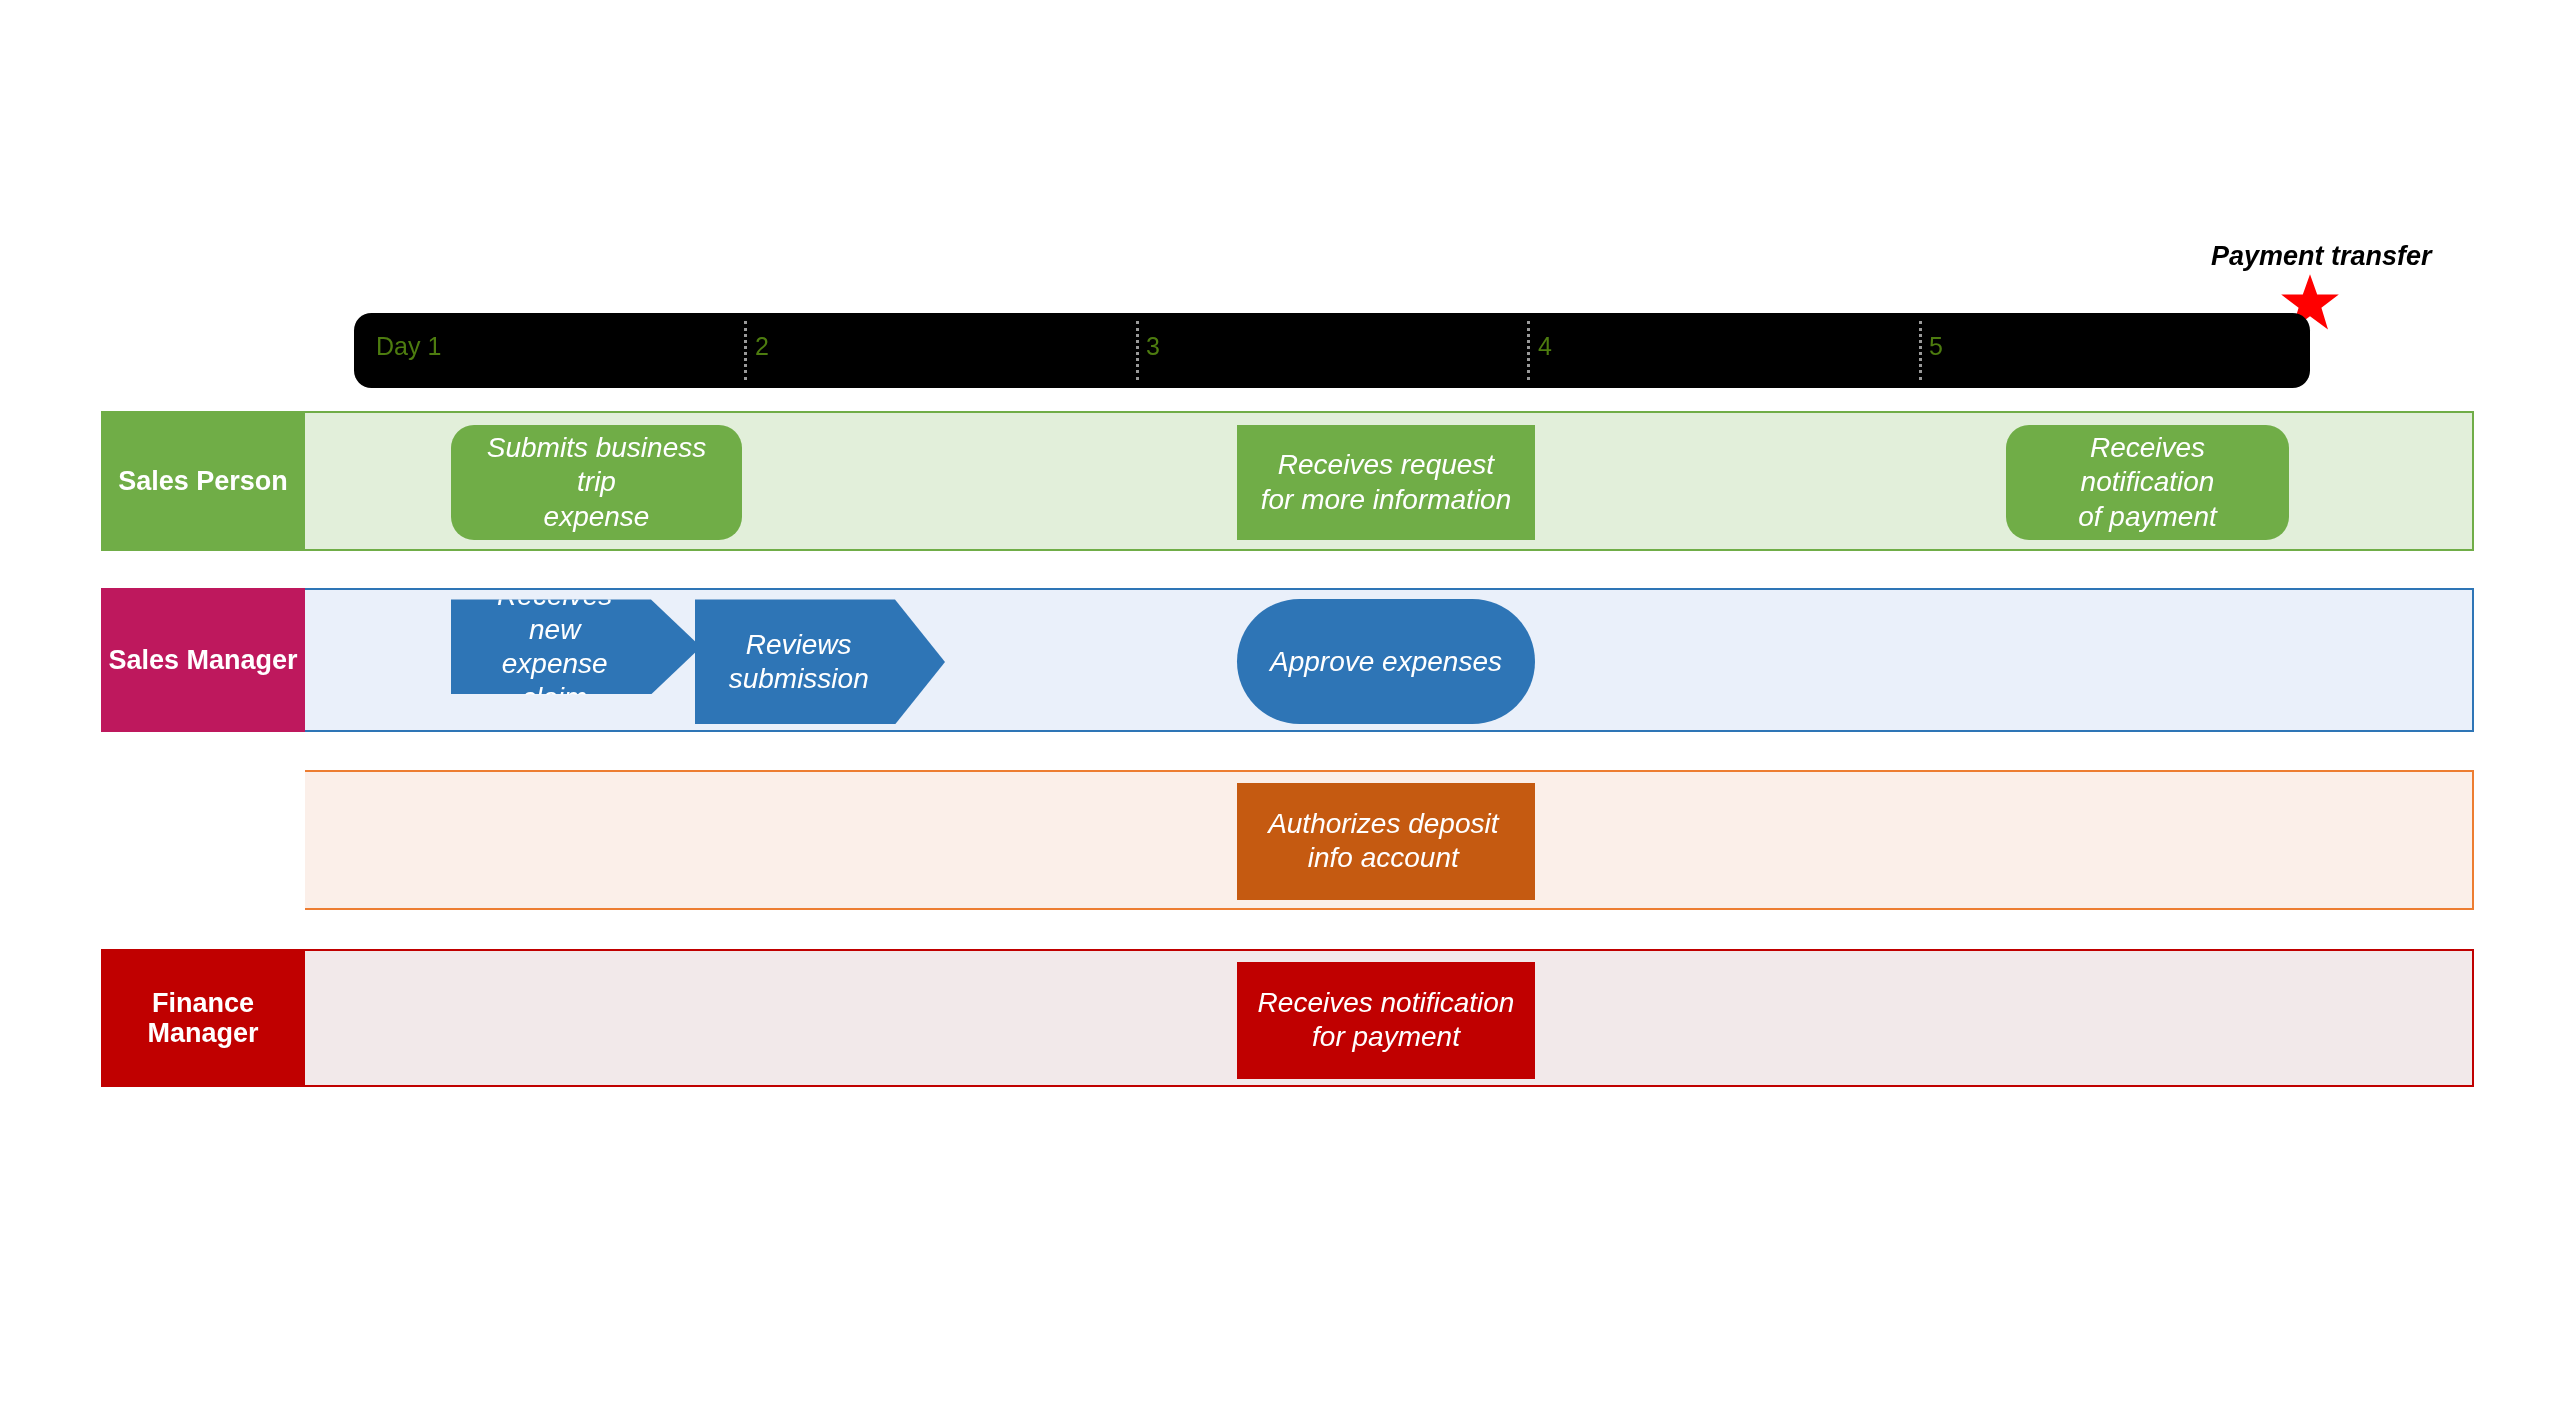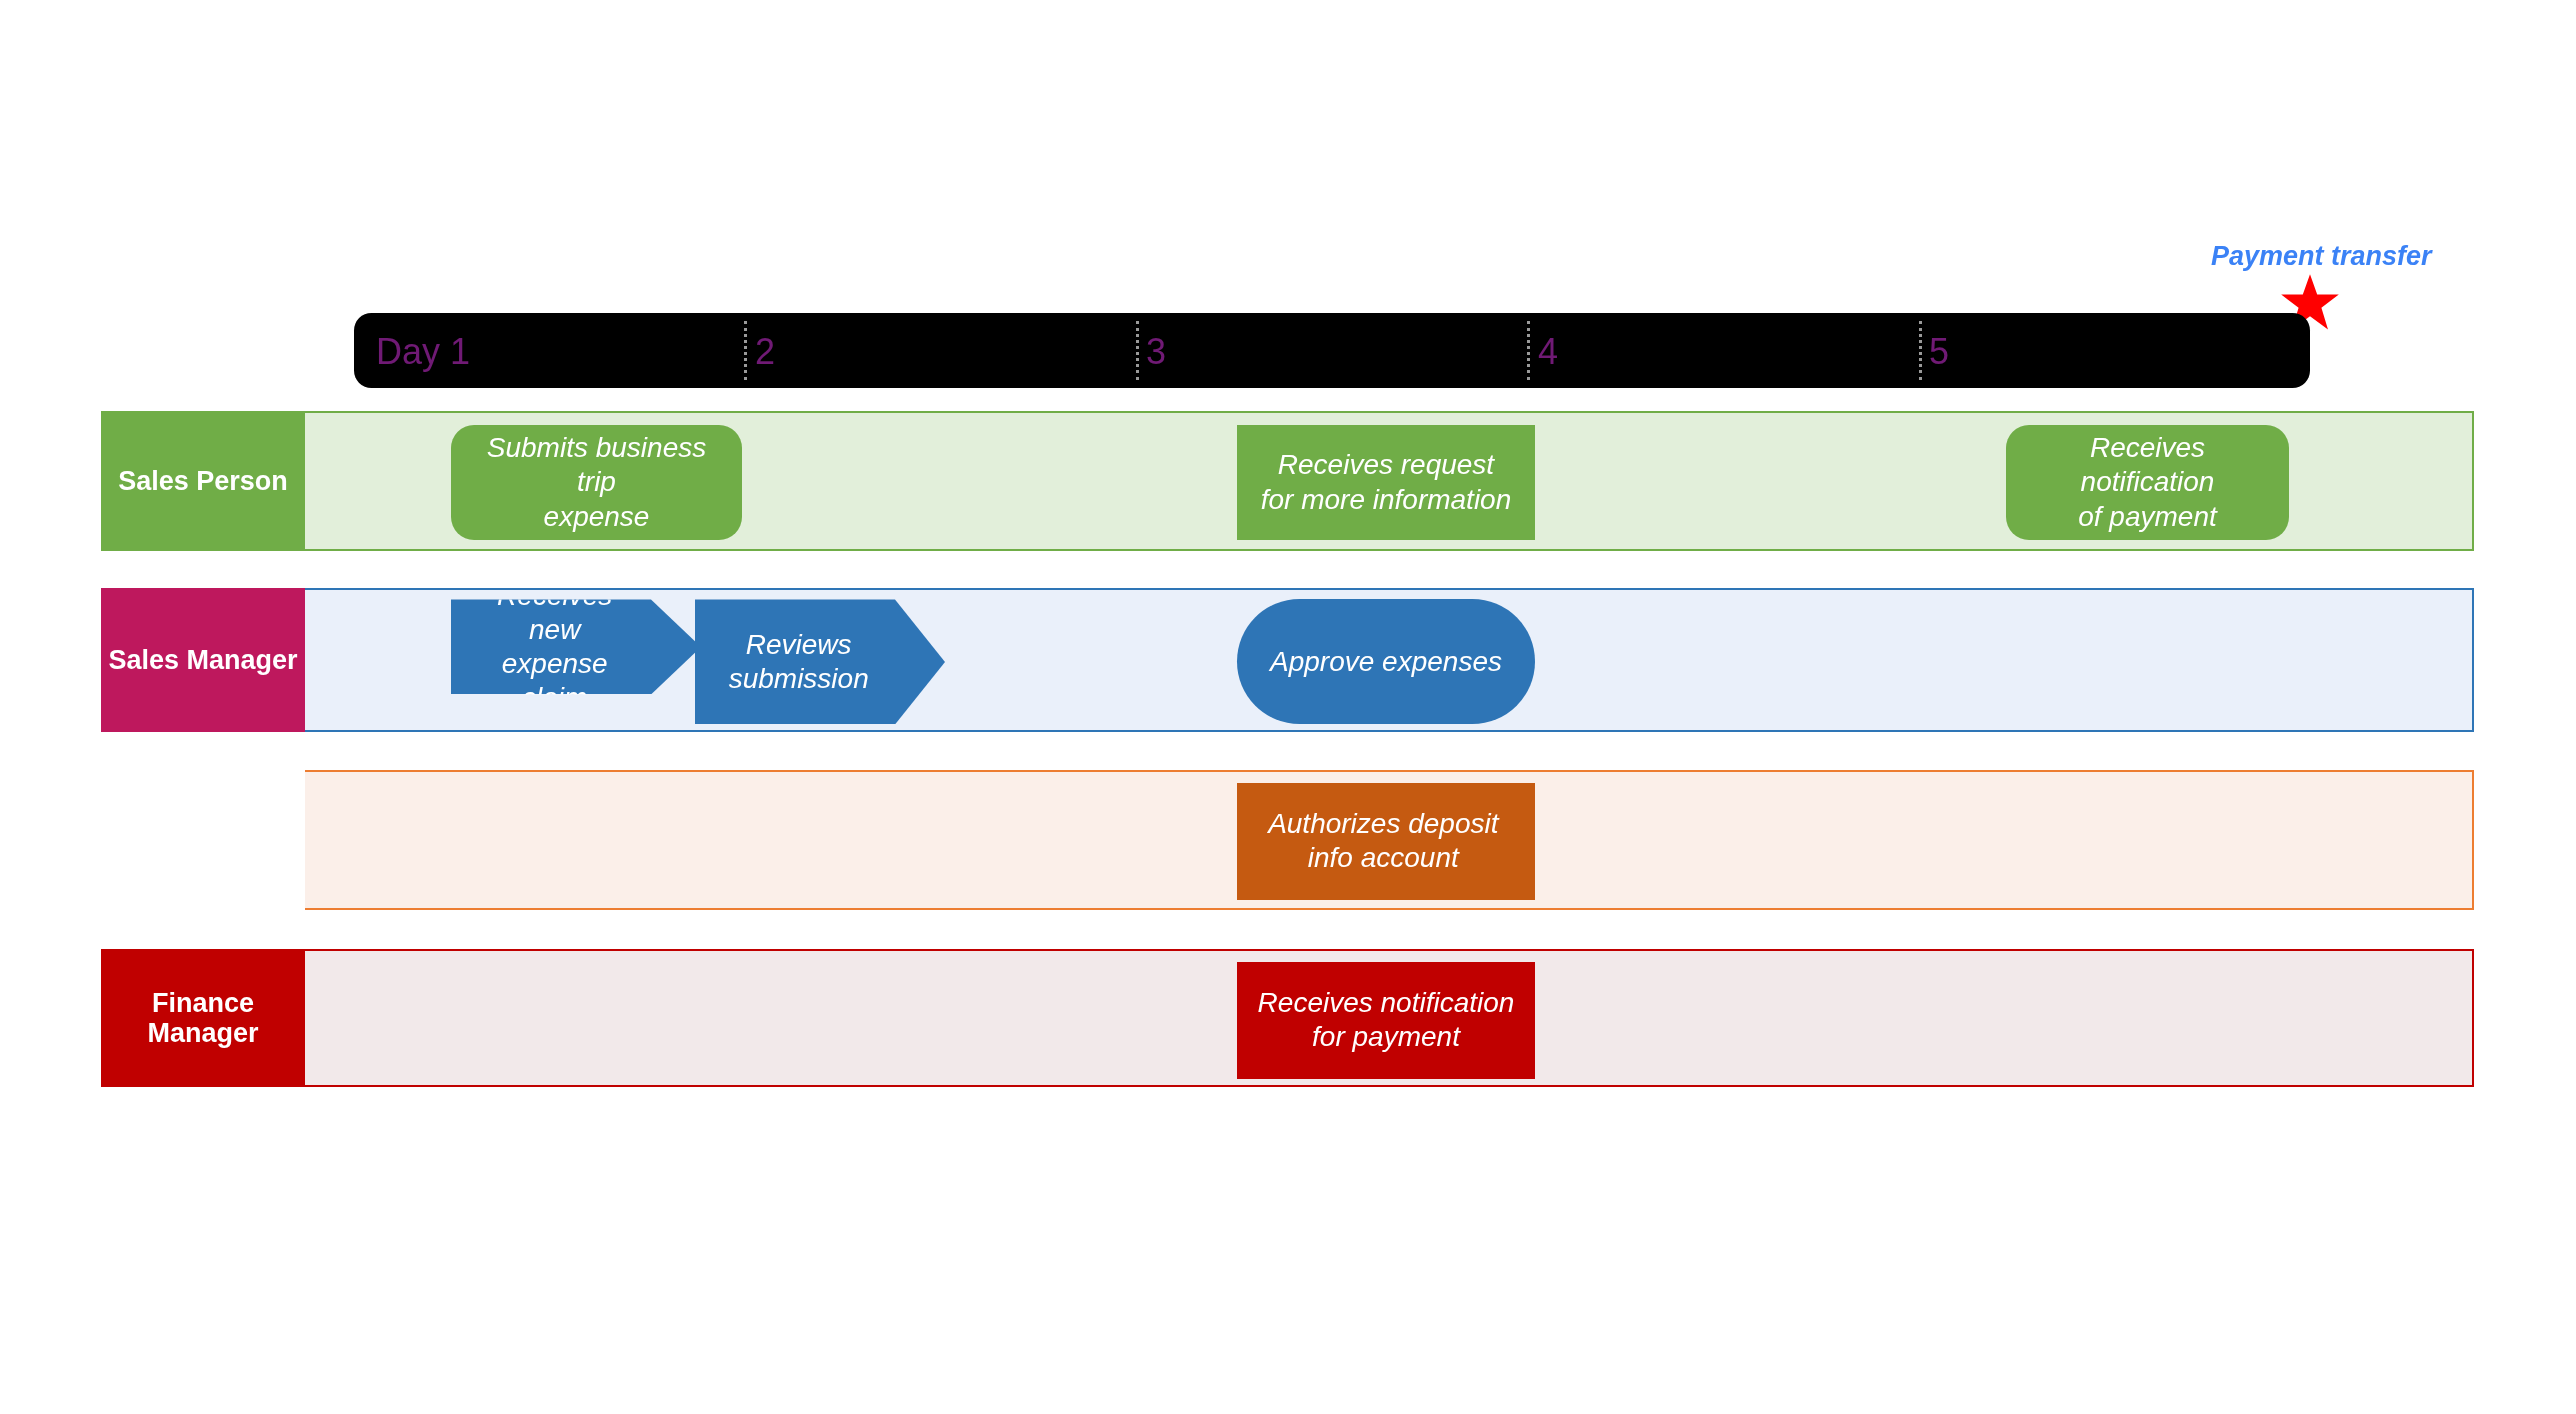--- a/index.html
+++ b/index.html
@@ -3,29 +3,29 @@
 <meta charset="utf-8">
 <style>
   html,body{margin:0;padding:0;background:#ffffff;}
   body{width:2576px;height:1414px;position:relative;overflow:hidden;
        font-family:"Liberation Sans","DejaVu Sans",sans-serif;}
   #stage{position:absolute;left:0;top:0;width:2576px;height:1414px;}
 
   
   .timeline{position:absolute;left:354px;top:313px;width:1956px;height:75px;
             background:#000000;border-radius:17.4px;}
-  .tl-label{position:absolute;color:#701a75;font-size:36px;line-height:1;
+  .tl-label{position:absolute;color:#4d7c0f;font-size:25px;line-height:1;
             top:334px;white-space:nowrap;}
   .tl-tick{position:absolute;top:321px;width:0;height:59px;
            border-left:3.4px dotted #9a9a9a;}
 
   .star-wrap{position:absolute;left:2280px;top:272px;width:60px;height:62px;}
   .star-wrap svg{display:block;width:60px;height:62px;}
   .pay-label{position:absolute;top:241px;left:2211px;width:282px;
-             font-size:27px;font-weight:bold;font-style:italic;color:#3b82f6;
+             font-size:27px;font-weight:bold;font-style:italic;color:#000000;
              text-align:left;white-space:nowrap;}
 
   
   .lane{position:absolute;left:101px;width:2373px;box-sizing:border-box;}
   .lane-head{position:absolute;left:0;top:0;width:204px;height:100%;
              display:flex;align-items:center;justify-content:center;
              color:#ffffff;font-weight:bold;font-size:27px;line-height:1.12;
              text-align:center;box-sizing:border-box;padding:0 5.4px;}
   .lane-body{position:absolute;left:204px;top:0;right:0;height:100%;
              box-sizing:border-box;}

